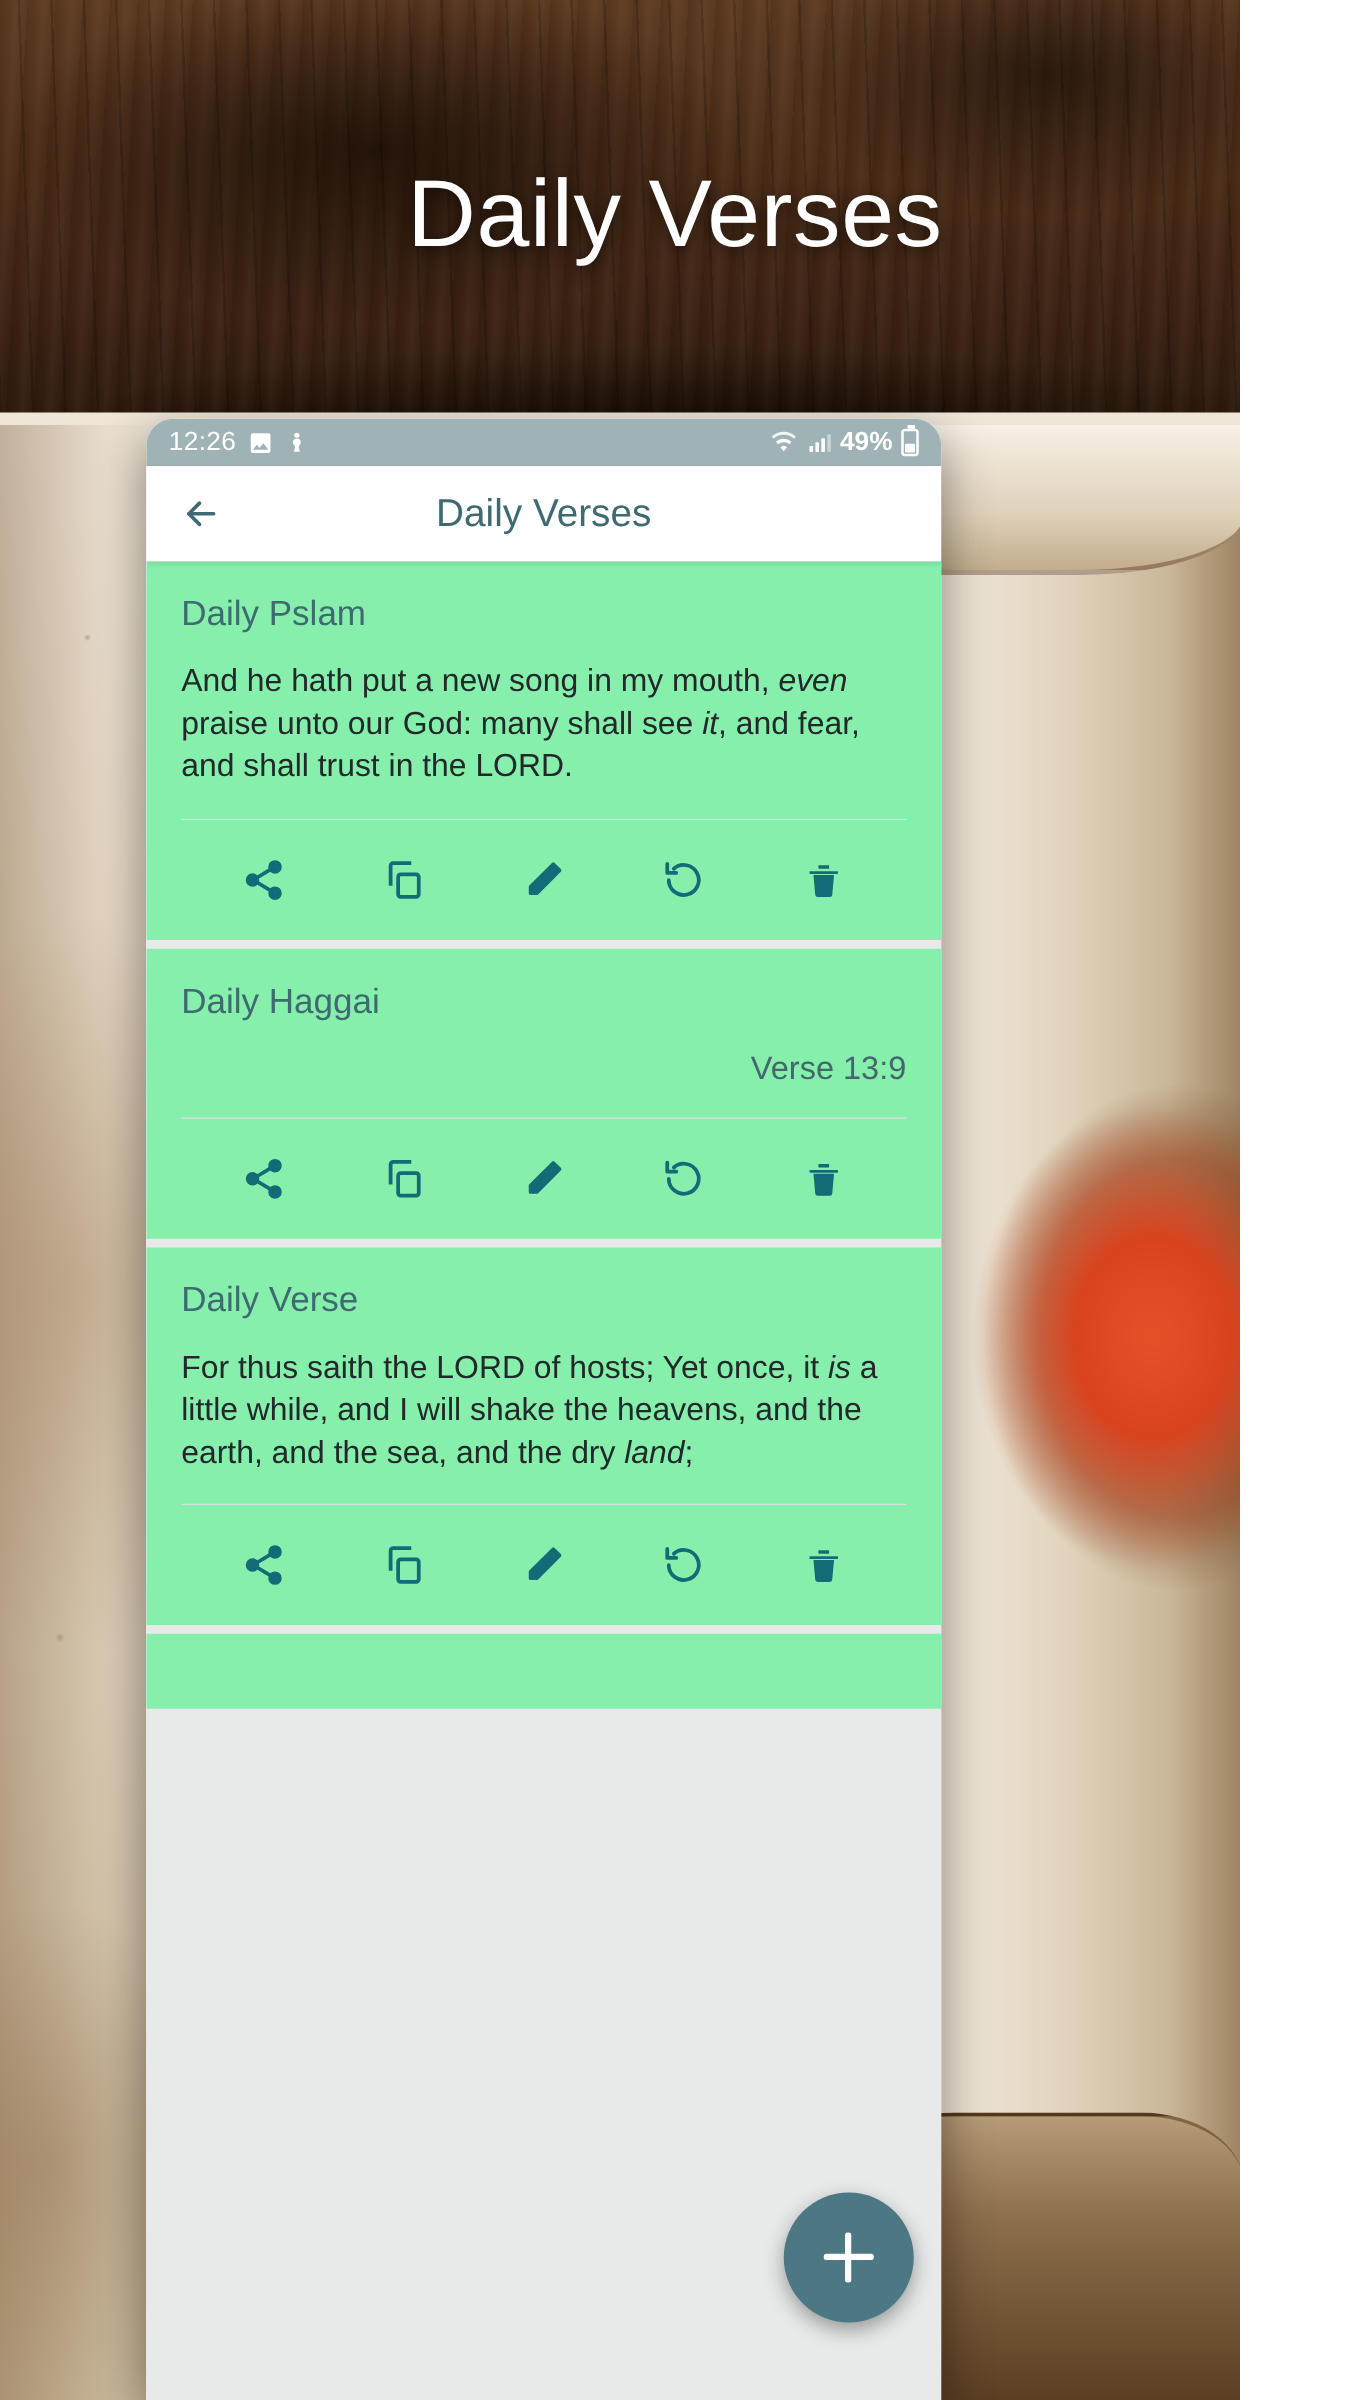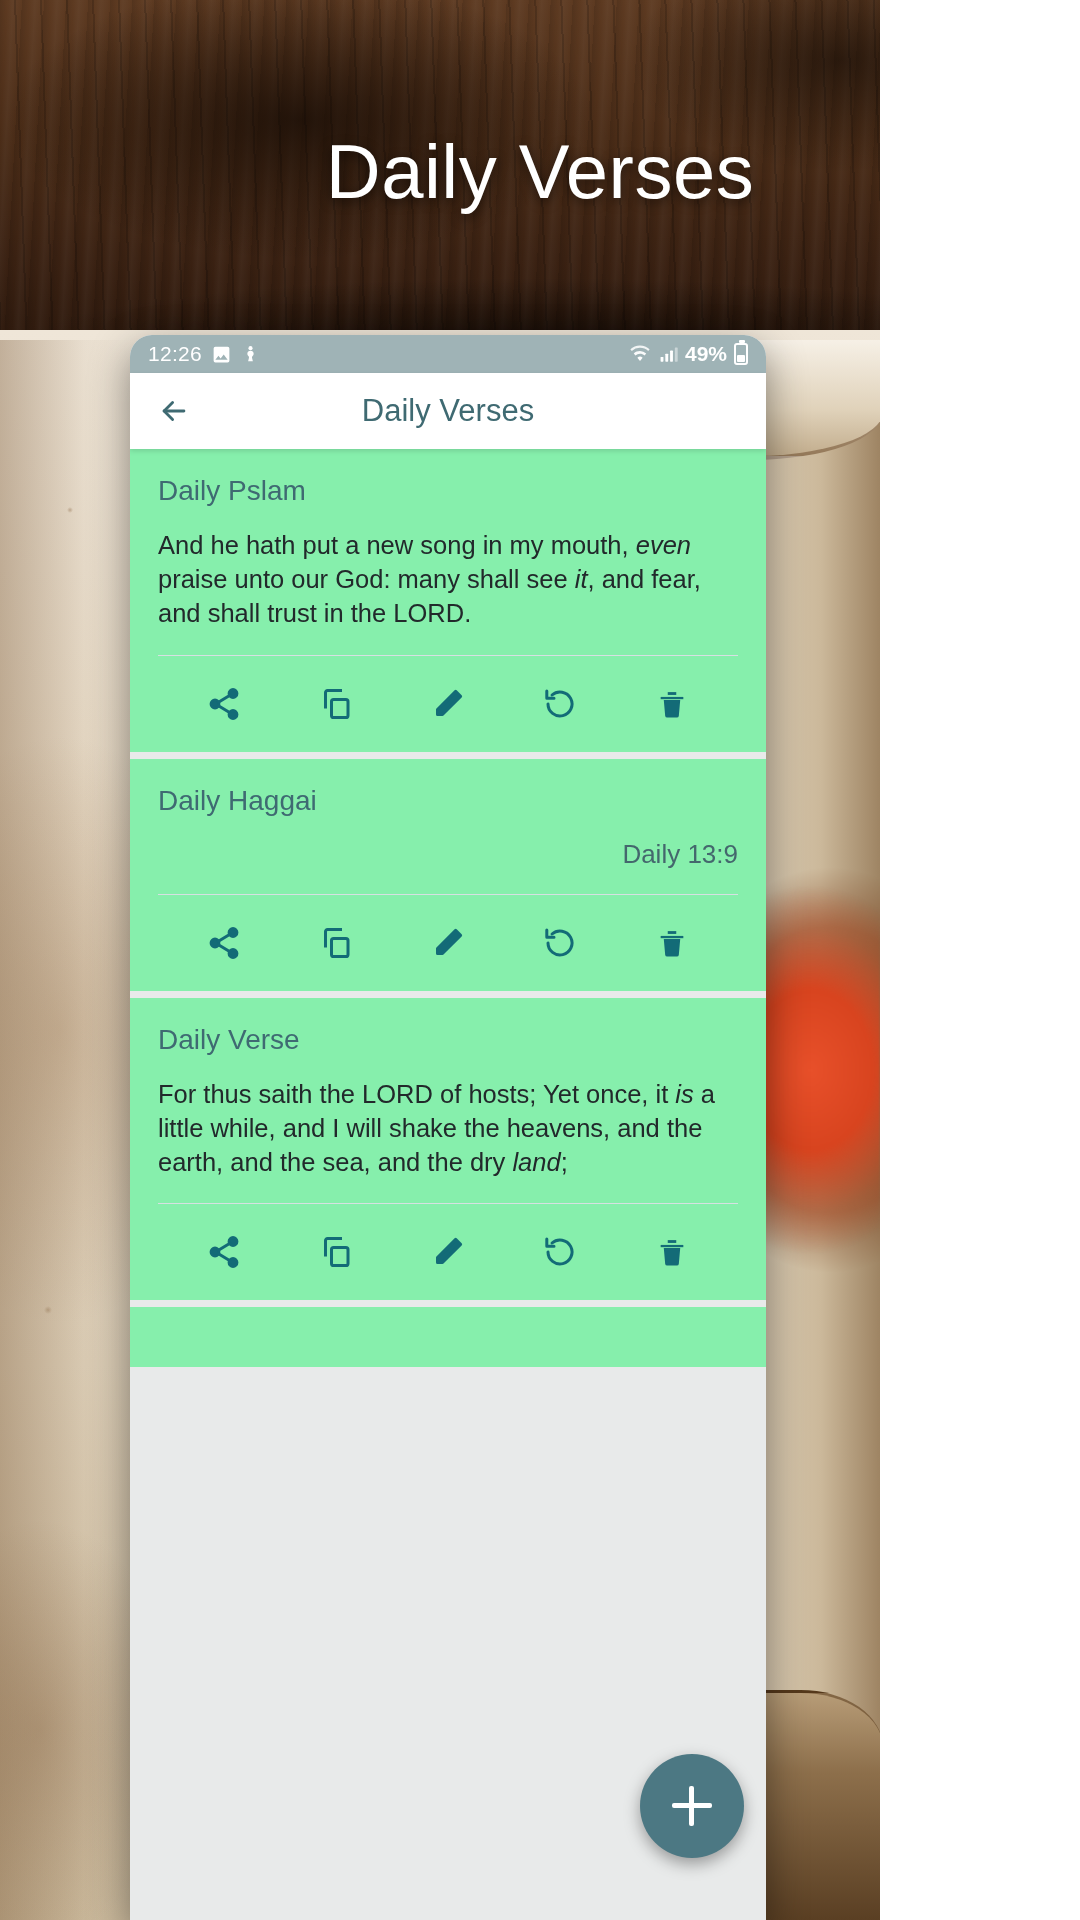--- a/index.html
+++ b/index.html
@@ -5,21 +5,21 @@
 <style>
   * { box-sizing: border-box; margin: 0; padding: 0; }
   html, body {
     width: 1080px; height: 1920px;
     overflow: hidden;
     font-family: "Liberation Sans", sans-serif;
   }
 
   .poster {
     position: relative;
-    width: 880px; height: 1920px;
+    width: 992px; height: 1920px;
     overflow: hidden;
     background: #b9a893;
     padding-left: 13px;
   }
 
   
   .bg-wood {
     position: absolute; left: 0; top: 0; width: 1080px; height: 345px;
     background:
       radial-gradient(ellipse 420px 200px at 300px 120px, rgba(20,10,4,0.75) 0%, rgba(20,10,4,0.0) 70%),
@@ -99,21 +99,21 @@
     text-align: center;
     font-size: 76px;
     font-weight: 400;
     letter-spacing: 0.5px;
     color: #ffffff;
     text-shadow: 0 3px 12px rgba(0,0,0,0.55);
   }
 
   
   .phone {
-    position: absolute; left: 130px; top: 335px;
+    position: absolute; left: 117px; top: 335px;
     width: 636px; height: 1585px;
     background: #ffffff;
     border-radius: 22px 22px 0 0;
     overflow: hidden;
     box-shadow: 0 14px 40px rgba(0,0,0,0.45);
   }
 
   
   .statusbar {
     height: 38px;
@@ -327,21 +327,21 @@
               <path d="M4 7h16v1.6H4z"></path>
                 <path d="M9 3.6h6v2H9z"></path>
               <path d="M6.2 9.2h11.6l-1 11.2a1.4 1.4 0 0 1-1.4 1.2H8.6a1.4 1.4 0 0 1-1.4-1.2L6.2 9.2z"></path>
             </svg>
           </div>
         </div>
       </div>
 
       <div class="card">
         <div class="card-title">Daily Haggai</div>
-        <div class="reference">Daily 13:9</div>
+        <div class="reference">Verse 13:9</div>
         <div class="divider"></div>
         <div class="actions">
           <div class="act">
             <svg width="36" height="36" viewBox="0 0 24 24" fill="none" stroke="#136b77" stroke-width="2" stroke-linecap="round" stroke-linejoin="round">
               <circle cx="18" cy="5" r="2.6" fill="#136b77"></circle>
                 <circle cx="6" cy="12" r="2.6" fill="#136b77"></circle>
                 <circle cx="18" cy="19" r="2.6" fill="#136b77"></circle>
               <line x1="8.3" y1="10.8" x2="15.7" y2="6.3"></line>
                 <line x1="8.3" y1="13.2" x2="15.7" y2="17.7"></line>
             </svg>

